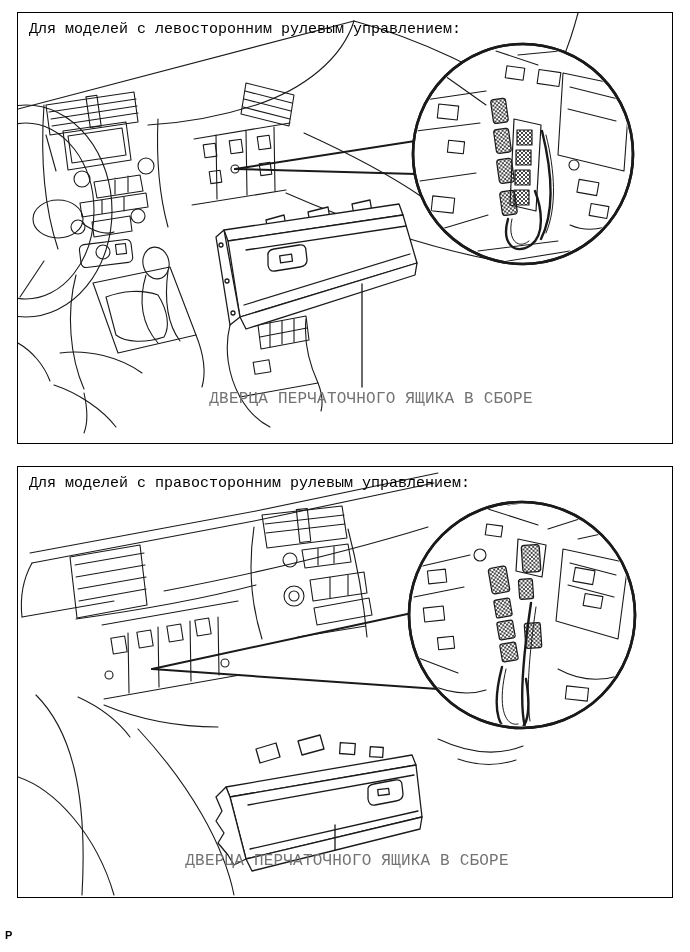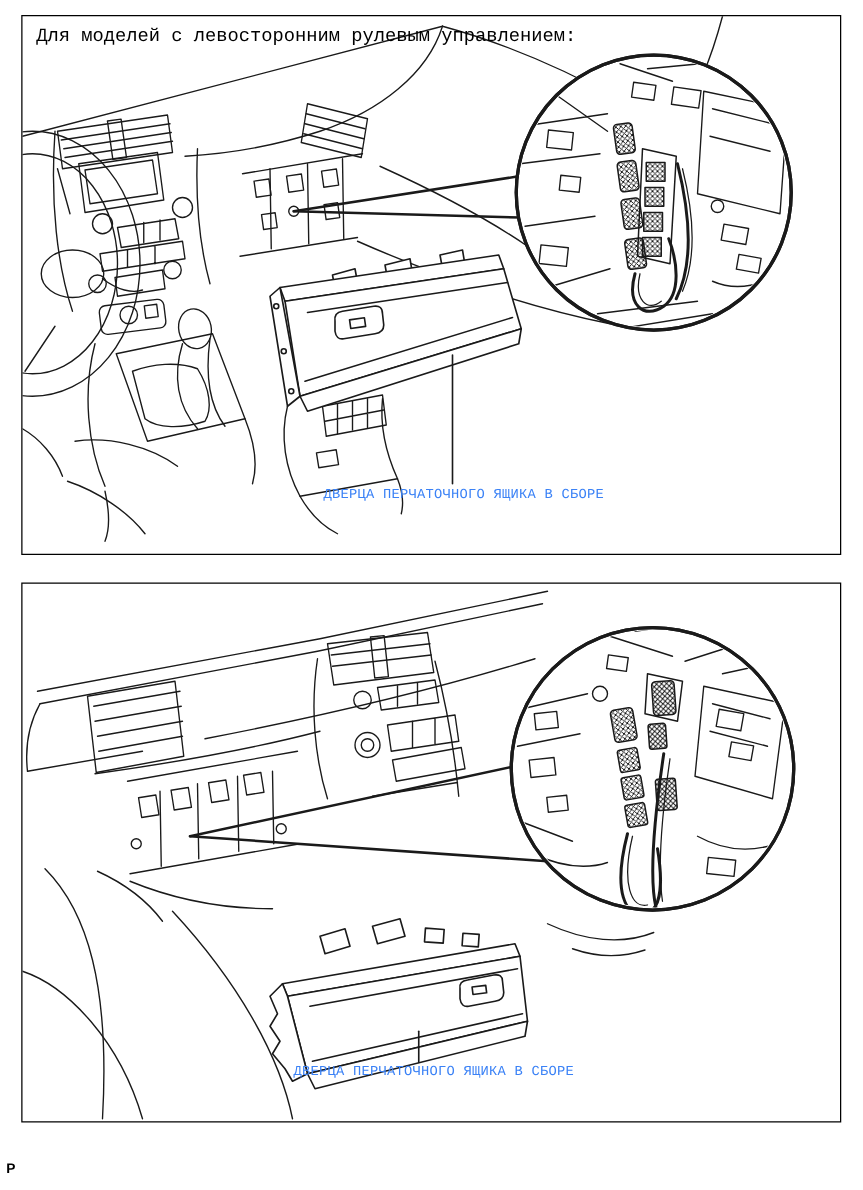--- a/index.html
+++ b/index.html
@@ -15,21 +15,21 @@
   }
   #panel-lhd{top:12px;}
   #panel-rhd{top:466px;}
   .panel svg{position:absolute;left:0;top:0;}
   .caption{
     position:absolute;left:11px;top:8px;
     font-size:15px;line-height:1.2;color:#000;white-space:nowrap;z-index:3;
   }
   .part-label{
     position:absolute;transform:translateX(-50%);
-    font-size:11px;letter-spacing:.2px;white-space:nowrap;color:#3b82f6;z-index:3;
+    font-size:16px;letter-spacing:.2px;white-space:nowrap;color:#737373;z-index:3;
   }
   #panel-lhd .part-label{left:353px;top:377px;}
   #panel-rhd .part-label{left:329px;top:385px;}
   .page-marker{
     position:absolute;left:5px;top:929px;font-size:11px;font-weight:bold;color:#000;
   }
   path,rect,ellipse,circle,line,polyline,polygon{vector-effect:non-scaling-stroke;}
 </style>
 </head>
 <body>
@@ -178,20 +178,21 @@
         </g>
         <circle cx="505" cy="141" r="110" fill="none" stroke-width="2.6"></circle>
       </g>
     </g>
   </svg>
 
   <div class="part-label">ДВЕРЦА ПЕРЧАТОЧНОГО ЯЩИКА В СБОРЕ</div>
 </section>
 
 <section class="panel" id="panel-rhd">
+  <div class="caption">Для моделей с правосторонним рулевым управлением:</div>
 
   <svg width="654" height="429" viewBox="0 0 654 429">
     <defs>
       <pattern id="xh2" patternUnits="userSpaceOnUse" width="4" height="4">
         <path d="M0 0L4 4M4 0L0 4" stroke="#1a1a1a" stroke-width="0.8"></path>
       </pattern>
       <clipPath id="clip2">
           <circle cx="504" cy="148" r="111"></circle>
         </clipPath>
     </defs>

